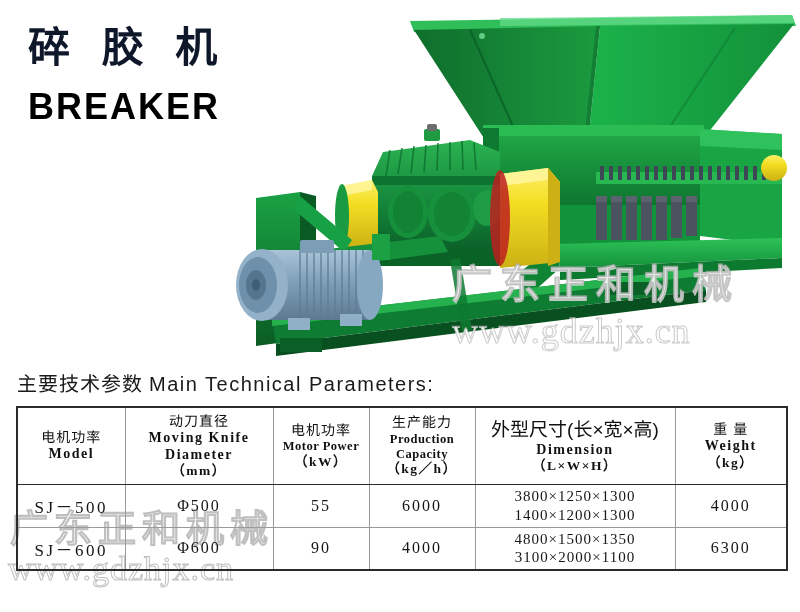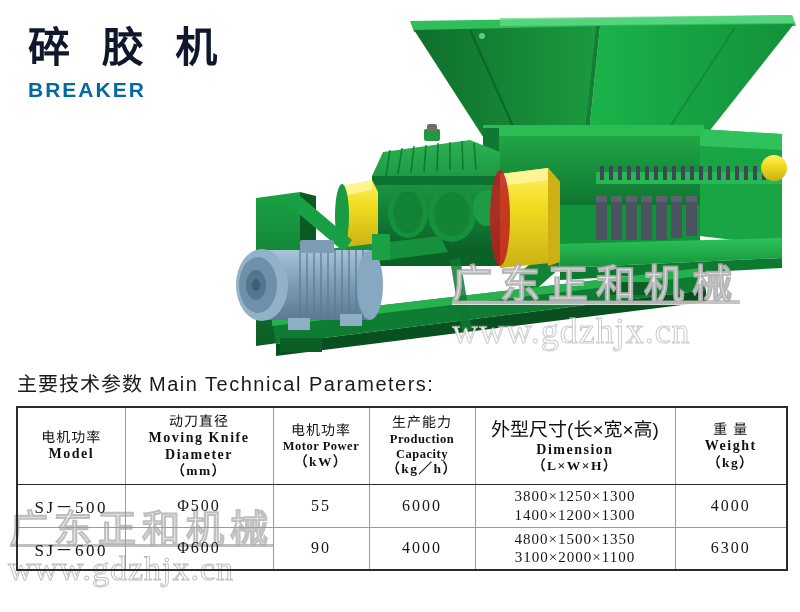--- a/index.html
+++ b/index.html
@@ -14,37 +14,36 @@
 
   
   .title-block{position:absolute;left:28px;top:26px;z-index:40;}
   .title-cn{
     font-family:"Liberation Sans",sans-serif;
     font-weight:bold;color:#0f172a;font-size:42px;letter-spacing:10px;
     line-height:1.05;white-space:nowrap;
   }
   .title-en{
     font-family:"Liberation Sans",sans-serif;
-    font-weight:bold;color:#0369a1;font-size:21px;letter-spacing:2px;
-    margin-top:8px;white-space:nowrap;
+    font-weight:bold;color:#000000;font-size:36px;letter-spacing:2px;
+    margin-top:16px;white-space:nowrap;
   }
 
   
   .photo{position:absolute;left:0;top:0;width:800px;height:362px;overflow:hidden;}
   .photo svg{display:block;}
 
   
   .wm{position:absolute;pointer-events:none;user-select:none;white-space:nowrap;
       font-family:"Liberation Serif",serif;}
   .wm-cn{
     font-size:40px;letter-spacing:8px;font-weight:bold;
     color:rgba(255,255,255,0.55);
     -webkit-text-stroke:1px rgba(150,150,150,0.55);
     text-shadow:0 1px 0 rgba(255,255,255,0.8);
-    text-decoration:underline;
   }
   .wm-url{
     font-size:36px;letter-spacing:1px;
     color:rgba(255,255,255,0.6);
     -webkit-text-stroke:1px rgba(150,150,150,0.5);
     text-shadow:0 1px 0 rgba(255,255,255,0.8);
   }
   .wm1-cn{left:452px;top:252px;}
   .wm1-url{left:452px;top:310px;}
   .wm2-cn{left:10px;top:498px;font-size:38px;letter-spacing:6px;

